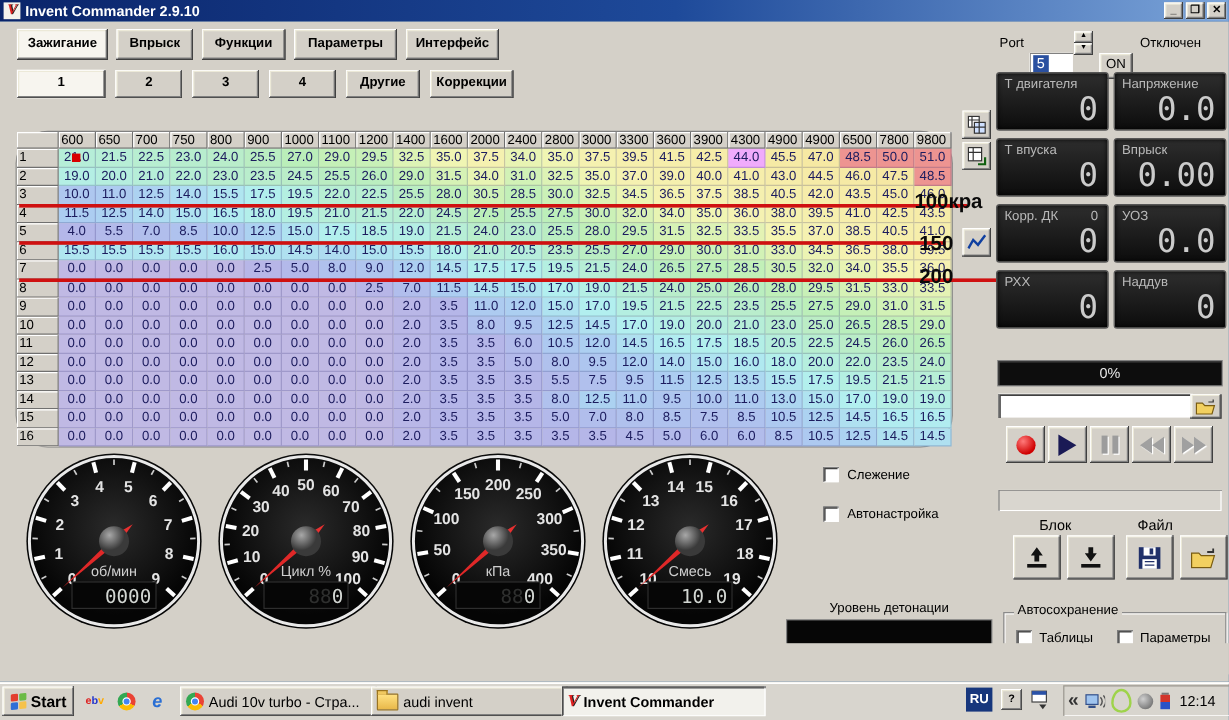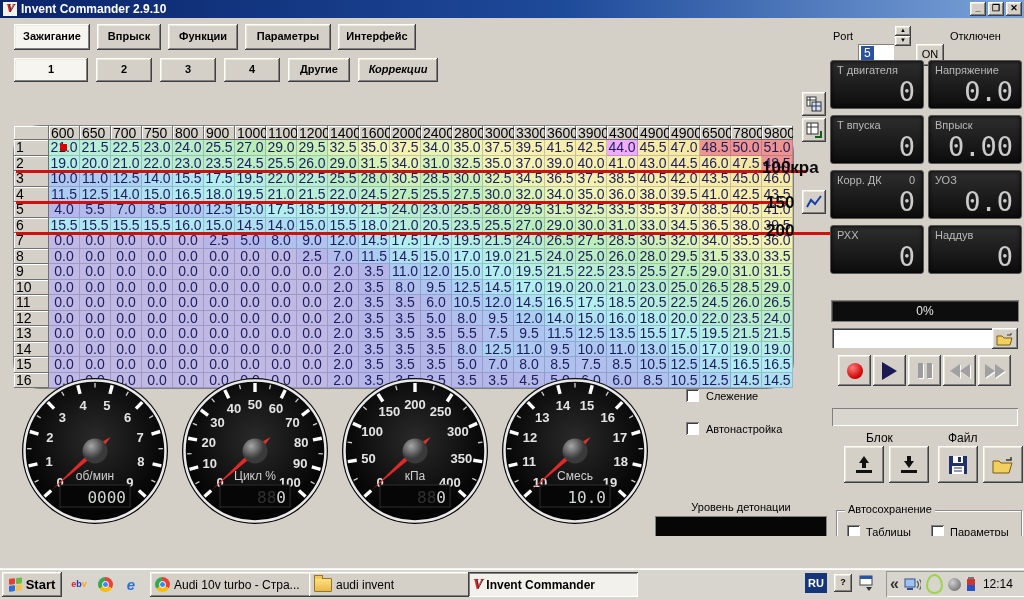--- a/index.html
+++ b/index.html
@@ -25,21 +25,21 @@
   .subbtn.active{background:#f7f5ef;}
   #map-title{left:466px;top:19px;width:280px;font-size:17px;font-weight:bold;color:#000;}
   
   .smalltext{font-size:11px;color:#000;}
   #port-spin{left:858px;top:26px;width:36px;height:20px;background:#fff;}
   #port-spin .val{position:absolute;left:3px;top:2px;background:#2a50a0;color:#fff;font-size:12px;padding:0 3px;}
   #spin-arrows{left:895px;top:26px;width:16px;height:20px;}
   .spin-a{width:16px;height:10px;font-size:6px;text-align:center;line-height:9px;color:#000;}
   #on-btn{left:916px;top:26px;width:28px;height:22px;font-size:11px;text-align:center;line-height:21px;}
   
-  #map-table{left:14px;top:108px;width:779px;background:#d4d0c8;box-shadow:0 0 0 1px #808080;font-size:14px;border-radius:26px;}
+  #map-table{left:14px;top:92px;width:779px;background:#d4d0c8;box-shadow:0 0 0 1px #808080;font-size:11px;border-radius:26px;}
   .trow{display:flex;}
   .th,.rh{box-sizing:border-box;background:#d4d0c8;box-shadow:inset -1px -1px 0 #707070,inset 1px 1px 0 #fff;color:#000;text-align:left;padding-left:2px;overflow:hidden;}
   .th{width:31px;height:14px;line-height:14px;}
   .corner{width:35px;height:14px;}
   .rh{width:35px;height:15.5px;line-height:15px;}
   .td{box-sizing:border-box;width:31px;height:15.5px;line-height:15px;text-align:center;color:#1c1c5e;border-right:1px solid rgba(40,40,110,.22);border-bottom:1px solid rgba(40,40,110,.22);position:relative;}
   .cellcursor{position:absolute;left:11px;top:4px;width:7px;height:7px;background:#d80000;}
   .redline{background:#cf1010;height:3px;z-index:3;}
   .redlabel{z-index:4;font-size:17px;font-weight:bold;color:#0a0a0a;line-height:18px;}
   .toolbtn{width:24px;height:24px;display:flex;align-items:center;justify-content:center;}
@@ -122,21 +122,21 @@
     </div>
     <div id="on-btn" class="abs b-out">ON</div>
     <div class="abs smalltext" style="left:950px;top:12px;">Отключен</div>
 
     <div class="abs" style="left:14px;top:40px;display:flex;gap:8px;">
       <div class="subbtn b-out active" style="width:74px;">1</div>
       <div class="subbtn b-out" style="width:56px;">2</div>
       <div class="subbtn b-out" style="width:56px;">3</div>
       <div class="subbtn b-out" style="width:56px;">4</div>
       <div class="subbtn b-out" style="width:62px;">Другие</div>
-      <div class="subbtn b-out" style="width:80px;font-style:italic;">Коррекции</div>
+      <div class="subbtn b-out" style="width:70px;">Коррекции</div>
     </div>
 
     <div id="map-table" class="abs">
         <div class="trow">
           <div class="th corner"></div>
           <div class="th">600</div>
           <div class="th">650</div>
           <div class="th">700</div>
           <div class="th">750</div>
           <div class="th">800</div>

